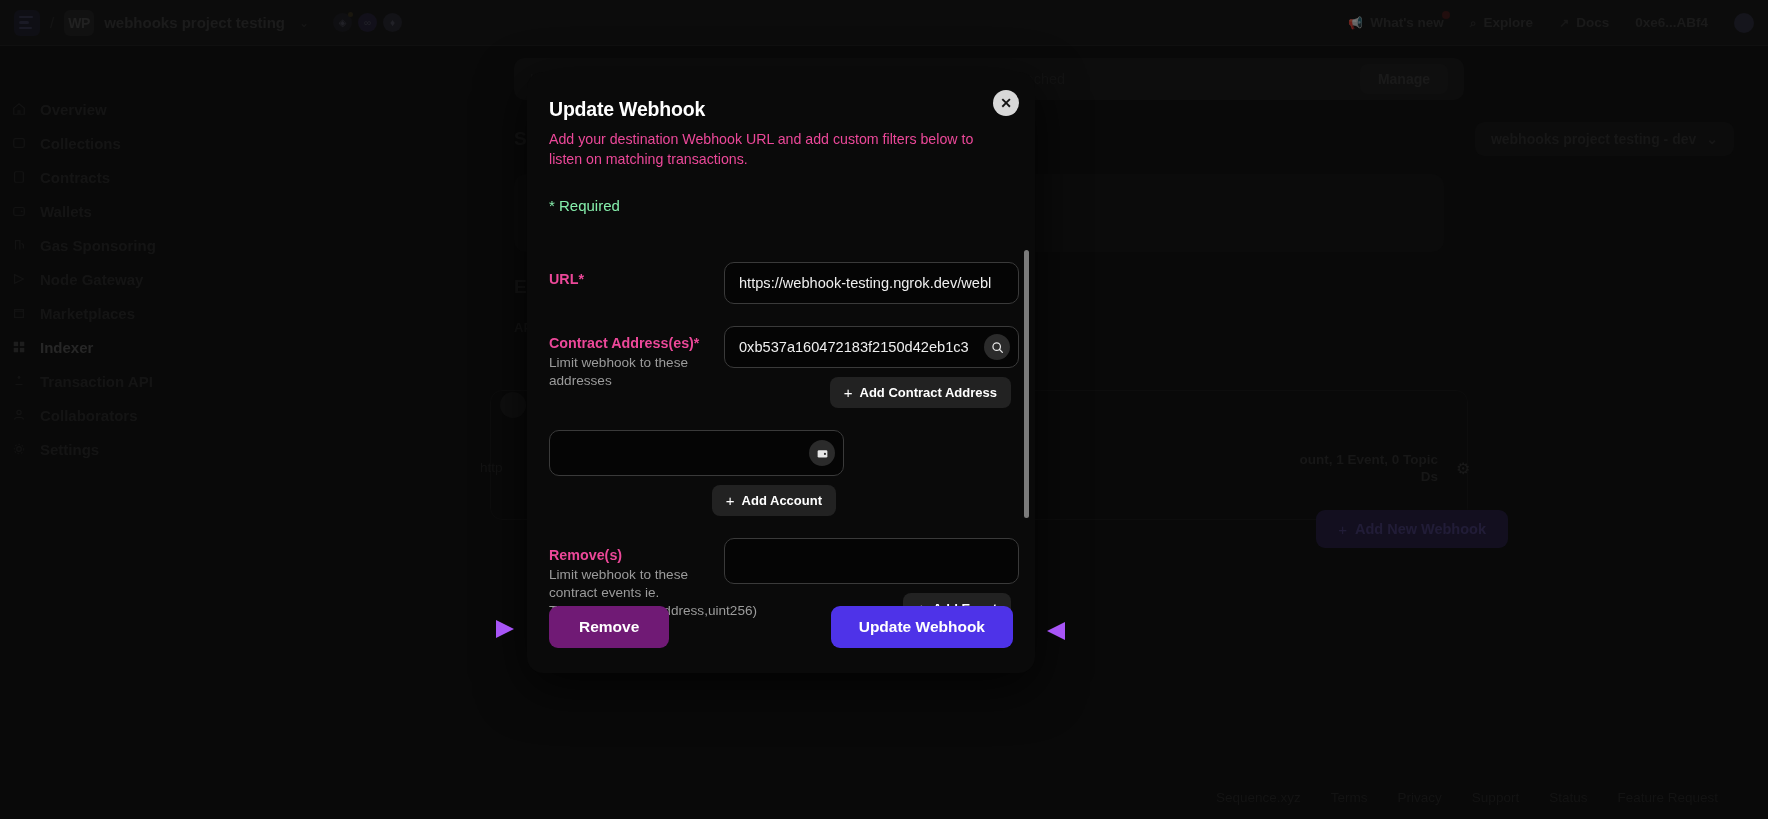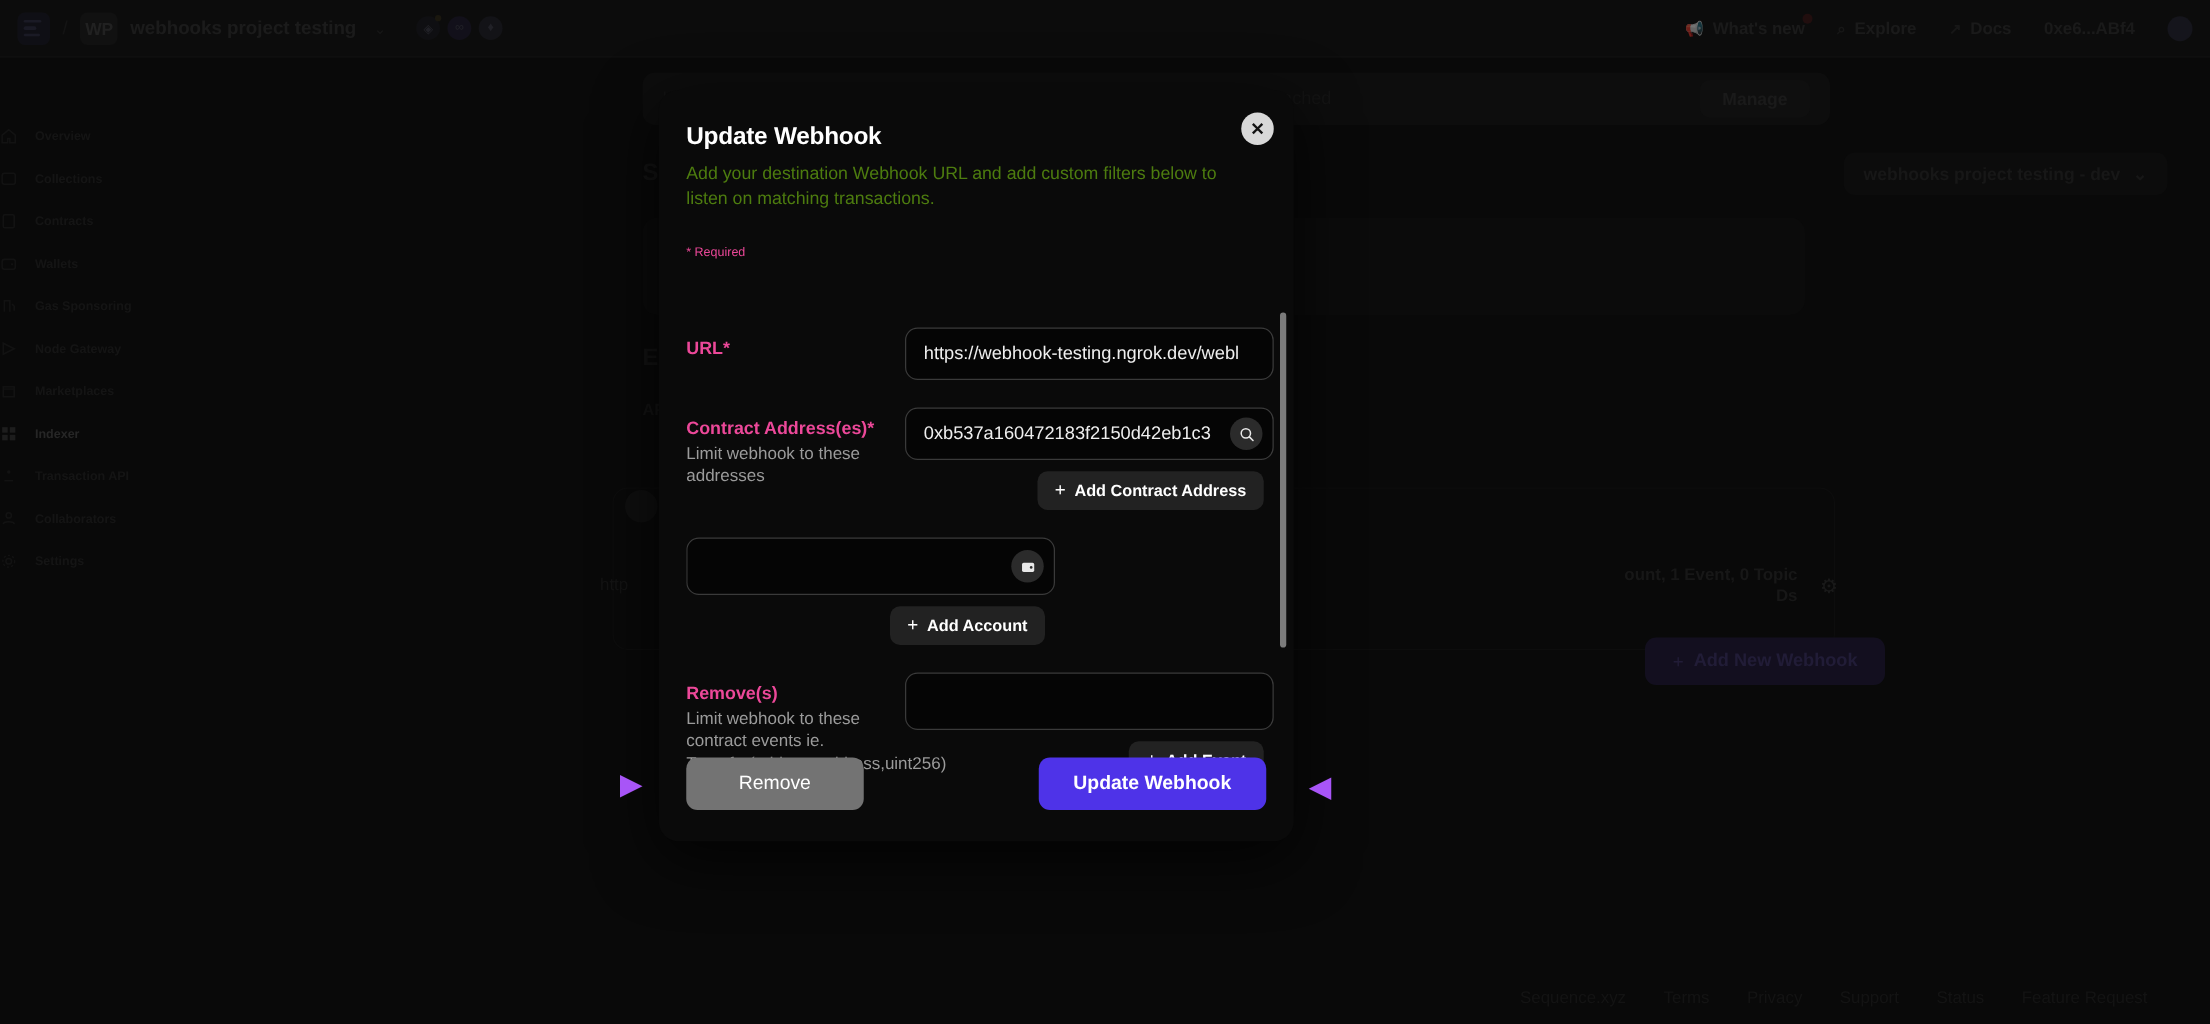--- a/index.html
+++ b/index.html
@@ -40,21 +40,21 @@
   .cdot.c3{background:#2b2b33;}
   .cdot span{position:absolute;inset:0;display:flex;align-items:center;justify-content:center;font-size:10px;color:#4a4a58;}
 
   .tb-right{margin-left:auto;display:flex;align-items:center;gap:26px;}
   .tb-item{display:flex;align-items:center;gap:7px;font-size:13.5px;font-weight:bold;color:#3a3a3a;position:relative;}
   .tb-item .ic{font-size:12px;color:#343434;}
   .newdot{width:8px;height:8px;border-radius:50%;background:#4a1f1f;position:absolute;top:-4px;right:-6px;}
   .avatar-sm{width:20px;height:20px;border-radius:50%;background:#2f2f3e;}
 
   .sidebar{position:absolute;top:46px;left:0;width:200px;bottom:0;padding-top:46px;}
-  .side-item{display:flex;align-items:center;gap:14px;height:34px;font-size:10px;font-weight:bold;color:#2e2e2e;}
+  .side-item{display:flex;align-items:center;gap:14px;height:34px;padding-left:12px;font-size:15px;font-weight:bold;color:#2e2e2e;}
   .side-item.active{color:#555;}
   .side-ic{width:14px;height:14px;flex:0 0 14px;opacity:.55;}
 
   .bg-main{position:absolute;top:46px;left:200px;right:0;bottom:0;padding:12px 24px;}
   .alert-bar{
     margin:0 280px 0 290px;height:42px;border-radius:10px;background:#1d1d1d;
     display:flex;align-items:center;justify-content:space-between;padding:0 16px;
   }
   .alert-txt{font-size:14.5px;color:#2b2b2b;}
   .alert-btn{background:#232323;color:#3a3a3a;font-size:14px;font-weight:bold;padding:7px 18px;border-radius:8px;}
@@ -85,22 +85,22 @@
     background:#0a0a0a;border-radius:16px;
     box-shadow:0 14px 50px rgba(0,0,0,.75);
     padding:26px 22px 0 22px;
   }
   .close-btn{
     position:absolute;right:16px;top:18px;width:26px;height:26px;border-radius:50%;
     background:#d8d8d8;color:#111;font-size:14px;font-weight:bold;
     display:flex;align-items:center;justify-content:center;cursor:pointer;
   }
   .m-title{font-size:19.5px;font-weight:bold;letter-spacing:-.2px;}
-  .m-sub{font-size:14.2px;color:#4d7c0f;line-height:1.43;margin-top:8px;width:445px;}
-  .req{font-size:10px;color:#ec4899;margin-top:27px;}
+  .m-sub{font-size:14.2px;color:#ec4899;line-height:1.43;margin-top:8px;width:445px;}
+  .req{font-size:15px;color:#86efac;margin-top:27px;}
 
   .form-scroll{
     position:absolute;left:22px;right:14px;top:170px;height:420px;
     overflow:hidden;padding-top:8px;
   }
   .field{display:flex;align-items:flex-start;margin-top:22px;}
   .field:first-child{margin-top:12px;}
   .f-label{width:175px;flex:0 0 175px;padding-top:9px;}
   .f-name{font-size:14.3px;font-weight:bold;color:#ec4899;}
   .f-hint{font-size:13.6px;color:#9b9b9b;line-height:1.32;margin-top:3px;width:150px;}
@@ -123,22 +123,22 @@
   }
   .plus{font-size:15px;font-weight:normal;line-height:1;}
 
   .mscroll-track{position:absolute;right:6px;top:178px;width:5px;height:268px;border-radius:3px;background:#7b7b7b;}
 
   .modal-actions{
     position:absolute;left:22px;right:22px;bottom:24px;height:44px;
     display:flex;align-items:center;justify-content:space-between;
   }
   .btn-remove{
-    background:#737373;color:#fff;font-size:15.5px;font-weight:normal;
-    padding:12px 42px;border-radius:9px;cursor:pointer;
+    background:#701a75;color:#fff;font-size:15.5px;font-weight:bold;
+    padding:12px 30px;border-radius:9px;cursor:pointer;
   }
   .btn-update{
     background:#4e33e8;color:#fff;font-size:15.5px;font-weight:bold;
     padding:12px 28px;border-radius:9px;cursor:pointer;
   }
 
   
   .anno{position:absolute;pointer-events:none;}
   .arrow-l{left:420px;top:617px;}
   .arrow-r{left:1045px;top:620px;}

